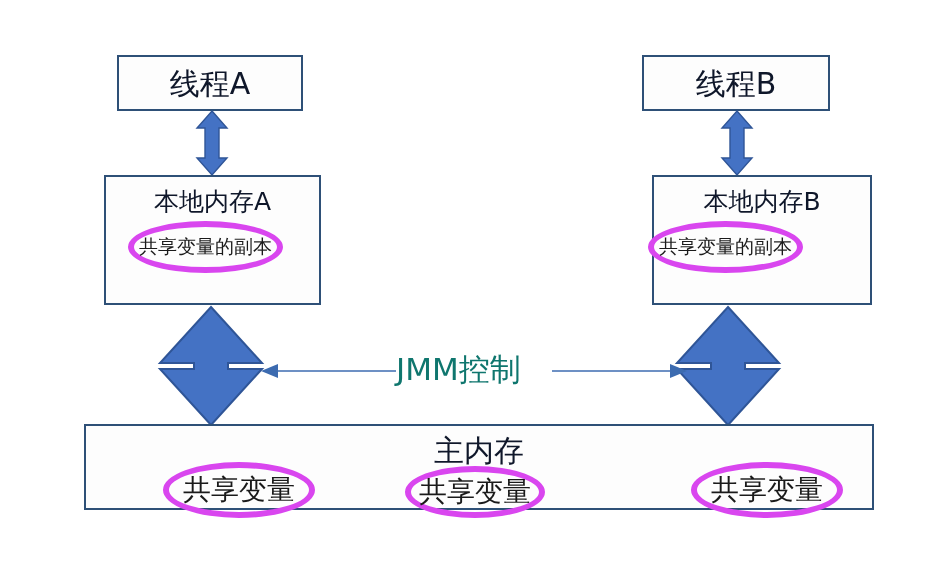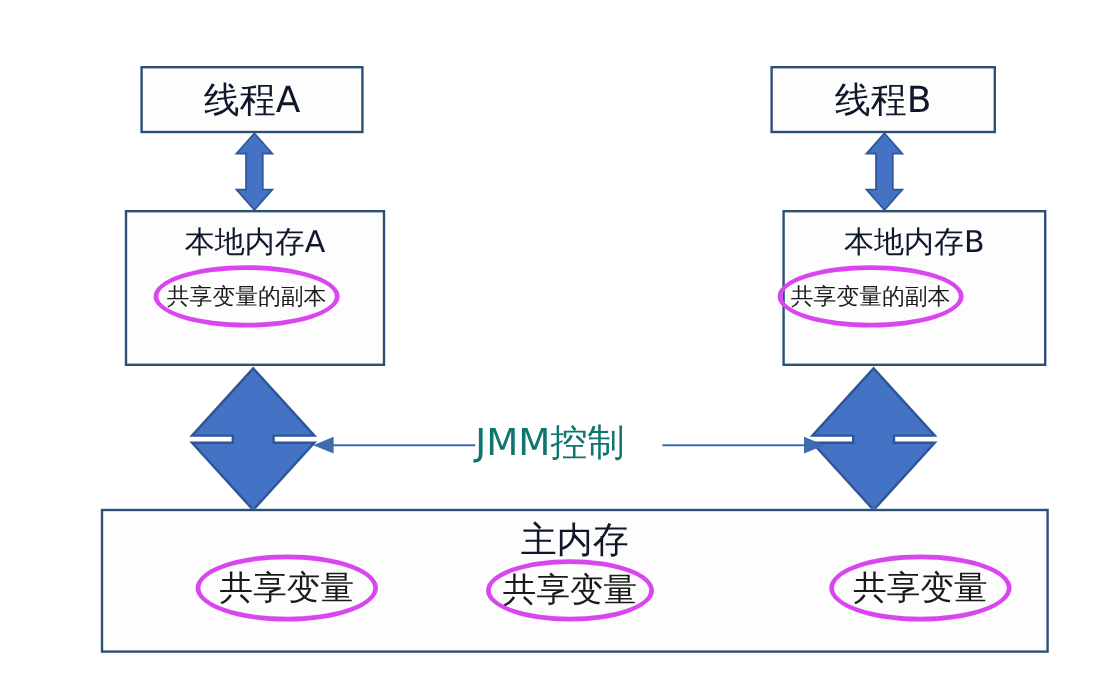--- a/index.html
+++ b/index.html
@@ -44,21 +44,21 @@
     font-size: 25px;
     line-height: 1;
   }
   .main-label {
     font-size: 30px;
     line-height: 1;
   }
   .ellipse {
     position: absolute;
     box-sizing: border-box;
-    border: 4px solid #d946ef;
+    border: 6px solid #d946ef;
     border-radius: 50%;
     background: transparent;
     display: flex;
     align-items: center;
     justify-content: center;
   }
   .ellipse span {
     color: #1a1a1a;
     white-space: nowrap;
   }
@@ -128,21 +128,21 @@
     <polygon points="1,10 18,3 18,17" fill="#3c6bb0"></polygon>
   </svg>
 
   <div class="jmm-label" style="left:396px; top:354px;">JMM控制</div>
 
   <svg class="arrow-svg" style="left:552px; top:361px;" width="136" height="20" viewBox="0 0 136 20">
     <line x1="0" y1="10" x2="120" y2="10" stroke="#3c6bb0" stroke-width="1.6"></line>
     <polygon points="135,10 118,3 118,17" fill="#3c6bb0"></polygon>
   </svg>
 
-  <div class="box" style="left:84px; top:424px; width:790px; height:120px;">
+  <div class="box" style="left:84px; top:424px; width:790px; height:86px;">
     <div class="box-label main-label" style="top:10px;">主内存</div>
   </div>
 
   <div class="ellipse ellipse-var" style="left:163px; top:462px; width:152px; height:56px;">
     <span>共享变量</span>
   </div>
   <div class="ellipse ellipse-var" style="left:405px; top:466px; width:140px; height:52px;">
     <span>共享变量</span>
   </div>
   <div class="ellipse ellipse-var" style="left:691px; top:462px; width:152px; height:56px;">

